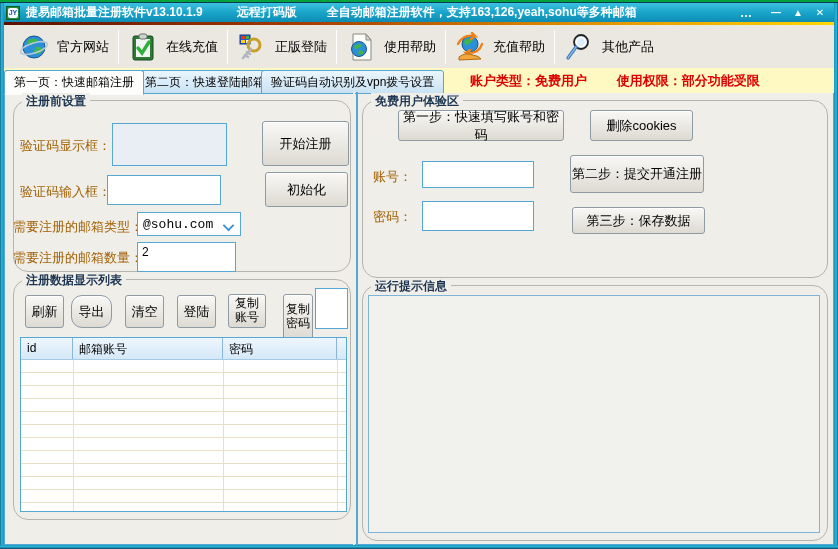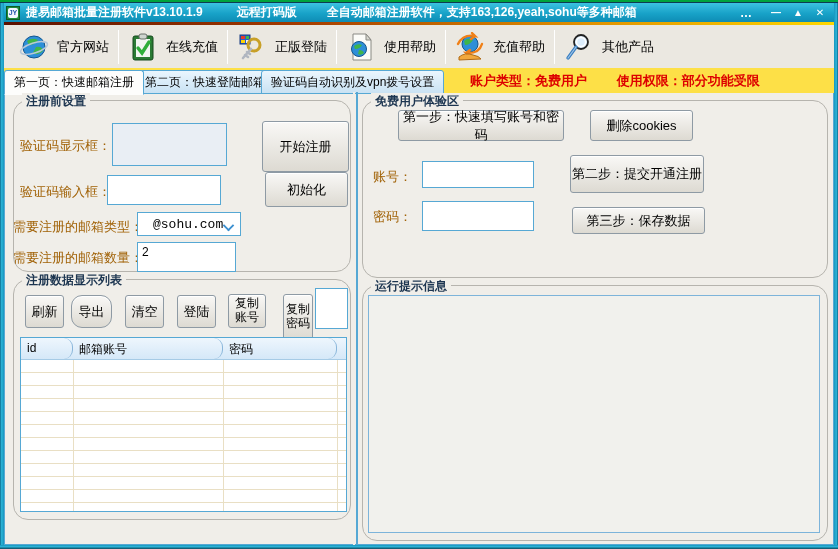--- a/index.html
+++ b/index.html
@@ -33,21 +33,21 @@
 
   
   .toolbar { position:absolute; left:4px; top:25px; width:830px; height:43px; background:#ebe8e1;
     display:flex; align-items:center; padding-left:6px; }
   .tool-item { display:flex; align-items:center; gap:8px; padding:0 9px; height:38px; cursor:default; }
   .tool-item .tlabel { font-size:13px; color:#000; }
   .tool-sep { width:1px; height:34px; background:#c3c0b8; border-right:1px solid #ffffff; }
   .ticon { width:30px; height:30px; display:block; }
 
   
-  .tabstrip { position:absolute; left:4px; top:68px; width:830px; height:25px; background:#fde047; z-index:5; }
+  .tabstrip { position:absolute; left:4px; top:68px; width:830px; height:25px; background:#fef9c3; z-index:5; }
   .tab { position:absolute; top:2px; height:24px; padding:0 9px; font-size:12px; line-height:22px;
     border:1px solid #56a8d4; border-radius:3px 3px 0 0; background:linear-gradient(180deg,#eaf6fe,#c9e2f3);
     color:#000; cursor:default; }
   .tab.active { background:#fdfdfc; height:25px; border-bottom:1px solid #fdfdfc; z-index:6; font-weight:normal; }
   .status-line { position:absolute; left:466px; top:4px; font-size:13px; font-weight:bold; color:#dd0000; white-space:nowrap; }
   .status-line span + span { margin-left:26px; }
 
   
   .pane { position:absolute; left:4px; top:92px; width:830px; height:453px; border:1px solid #56a8d4; background:#f0eee9; z-index:4; }
   .v-divider { position:absolute; left:353px; top:92px; width:1px; height:453px; background:#56a8d4; z-index:5; border-right:2px solid #f0eee9; box-shadow:3px 0 0 #56a8d4; }
@@ -60,29 +60,29 @@
   .fld { position:absolute; background:#fff; border:1px solid #56a8d4; font-size:12px; color:#000; padding:2px 4px; z-index:7; }
   .captcha-box { background:#e9eef4; }
   .btn { position:absolute; z-index:7; background:linear-gradient(180deg,#f9f8f6,#dddad2);
     border:1px solid #8e9aa4; border-radius:3px; font-size:13px; color:#000;
     display:flex; align-items:center; justify-content:center; text-align:center; cursor:default;
     box-shadow:inset 0 1px 0 #ffffff; font-family:inherit; }
   .btn.two-line { font-size:12px; line-height:1.15; padding:0 2px; }
 
   
   .dropdown { position:absolute; background:#fff; border:1px solid #56a8d4; z-index:7; display:flex; align-items:center; }
-  .dropdown .dval { flex:1; font-size:13px; font-family:"Liberation Mono","DejaVu Sans Mono",monospace; padding-left:5px;margin-left:10px; }
+  .dropdown .dval { flex:1; font-size:13px; font-family:"Liberation Mono","DejaVu Sans Mono",monospace; padding-left:5px; }
   .chev { width:10px; height:7px; margin-right:6px; position:relative; }
   .chev::before { content:""; position:absolute; left:0; top:0; width:7px; height:7px;
     border-right:2px solid #3a8fd0; border-bottom:2px solid #3a8fd0; transform:rotate(45deg) scale(0.9); }
 
   
   .reg-table { position:absolute; left:20px; top:337px; width:327px; height:175px; border:1px solid #56a8d4; background:#fff; z-index:7; }
   .thead { display:flex; height:22px; background:linear-gradient(180deg,#eef6fd,#d5e8f8); border-bottom:1px solid #a6cbe6; font-size:12px; }
-  .th { padding:3px 4px 0 6px; border-right:1px solid #8ab6da; color:#000;border-radius:9px; }
+  .th { padding:3px 4px 0 6px; border-right:1px solid #8ab6da; color:#000; }
   .th.c-id { width:52px; } .th.c-mail { width:150px; } .th.c-pwd { width:114px; }
   .tbody { position:relative; height:151px;
     background:repeating-linear-gradient(180deg,#ffffff 0px,#ffffff 12px,#e9dfc4 12px,#e9dfc4 13px); }
   .colline { position:absolute; top:0; bottom:0; width:1px; background:#e9dfc4; }
 
   
   .runinfo-area { position:absolute; left:368px; top:295px; width:452px; height:238px; background:#f1f1ed; border:1px solid #7db4da; z-index:7; }
 </style>
 </head>
 <body>
@@ -189,21 +189,21 @@
   </div>
 
   <div class="pane"></div>
   <div class="v-divider"></div>
 
   <div class="group" style="left:13px; top:100px; width:338px; height:172px;">
     <div class="gtitle">注册前设置</div>
   </div>
   <div class="lbl" style="left:20px; top:137px;">验证码显示框：</div>
   <div class="fld captcha-box" style="left:112px; top:123px; width:115px; height:43px;"></div>
-  <button class="btn" style="left:262px; top:121px; width:87px; height:51px;">开始注册</button>
+  <button class="btn" style="left:262px; top:121px; width:87px; height:45px;">开始注册</button>
   <div class="lbl" style="left:20px; top:183px;">验证码输入框：</div>
   <div class="fld" style="left:107px; top:175px; width:114px; height:30px;"></div>
   <button class="btn" style="left:265px; top:172px; width:83px; height:35px;">初始化</button>
   <div class="lbl" style="left:13px; top:218px;">需要注册的邮箱类型：</div>
   <div class="dropdown" style="left:137px; top:212px; width:104px; height:24px;">
     <span class="dval">@sohu.com</span>
     <span class="chev"></span>
   </div>
   <div class="lbl" style="left:13px; top:249px;">需要注册的邮箱数量：</div>
   <div class="fld" style="left:137px; top:242px; width:99px; height:30px;">2</div>

